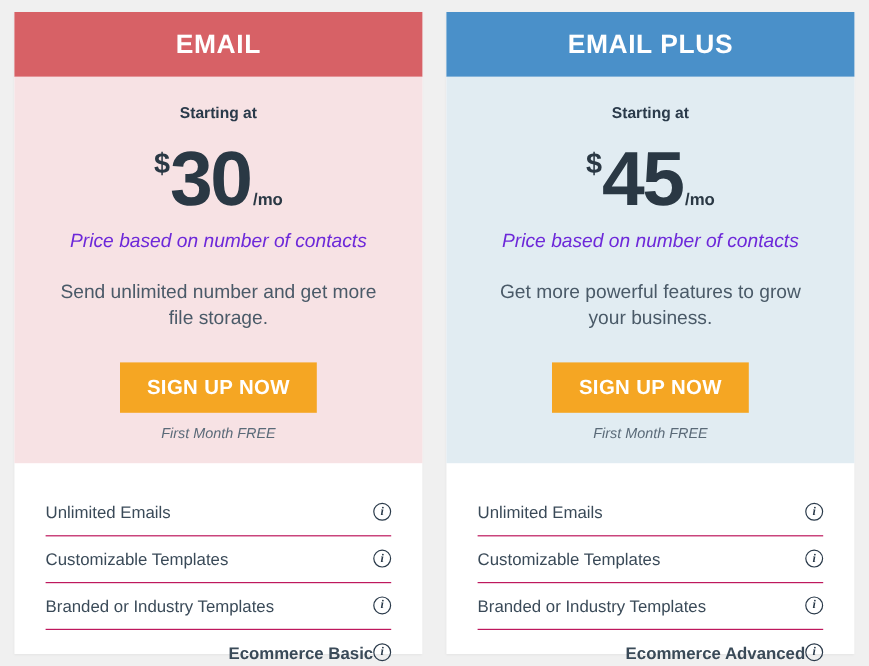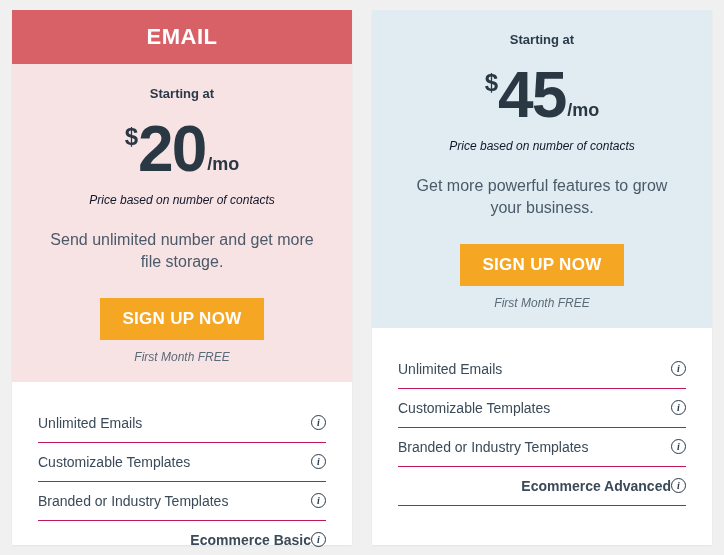--- a/index.html
+++ b/index.html
@@ -54,30 +54,30 @@
     font-size: 24px;
     font-weight: 700;
     margin-top: 8px;
   }
   .amount {
     font-size: 64px;
     font-weight: 700;
     letter-spacing: -2px;
   }
   .per {
-    font-size: 18px;
+    font-size: 14px;
     font-weight: 700;
     align-self: flex-end;
     margin-bottom: 8px;
     margin-left: 2px;
   }
   .note {
-    font-size: 12px;
+    font-size: 16px;
     font-style: italic;
-    color: #0f172a;
+    color: #6d28d9;
     margin-bottom: 22px;
   }
   .desc {
     font-size: 16px;
     color: #4a5a68;
     line-height: 1.4;
     padding: 0 12px;
     margin-bottom: 24px;
   }
   .cta {
@@ -130,21 +130,21 @@
 </style>
 </head>
 <body>
 
 <div class="card">
   <div class="card-header header-red">EMAIL</div>
   <div class="top top-pink">
     <div class="starting">Starting at</div>
     <div class="price-row">
       <span class="currency">$</span>
-      <span class="amount">20</span>
+      <span class="amount">30</span>
       <span class="per">/mo</span>
     </div>
     <div class="note">Price based on number of contacts</div>
     <div class="desc">Send unlimited number and get more file storage.</div>
     <button class="cta">SIGN UP NOW</button>
     <div class="free">First Month FREE</div>
   </div>
   <div class="features">
     <div class="feat">
       <span>Unlimited Emails</span>
@@ -159,20 +159,21 @@
       <span class="info-icon">i</span>
     </div>
     <div class="feat bold">
       <span>Ecommerce Basic</span>
       <span class="info-icon">i</span>
     </div>
   </div>
 </div>
 
 <div class="card">
+  <div class="card-header header-blue">EMAIL PLUS</div>
   <div class="top top-blue">
     <div class="starting">Starting at</div>
     <div class="price-row">
       <span class="currency">$</span>
       <span class="amount">45</span>
       <span class="per">/mo</span>
     </div>
     <div class="note">Price based on number of contacts</div>
     <div class="desc">Get more powerful features to grow your business.</div>
     <button class="cta">SIGN UP NOW</button>

